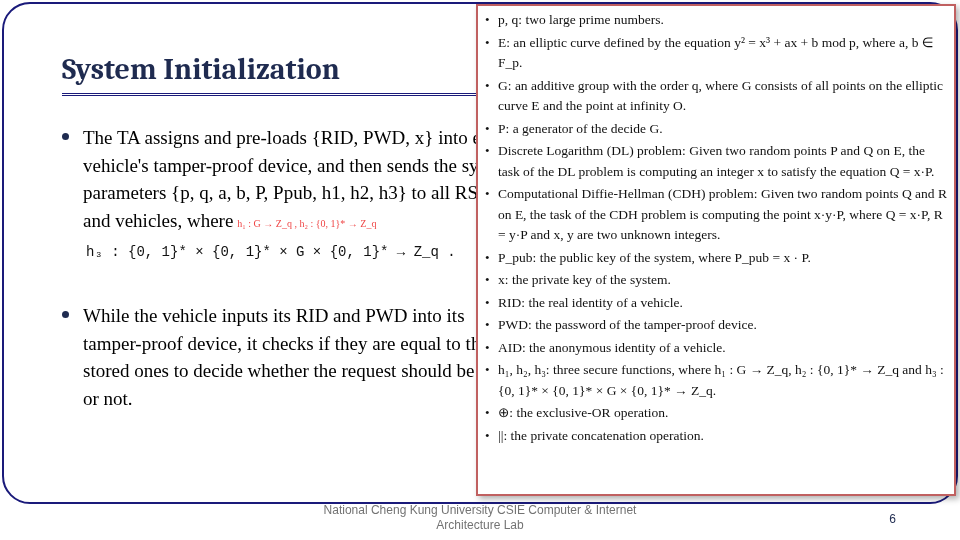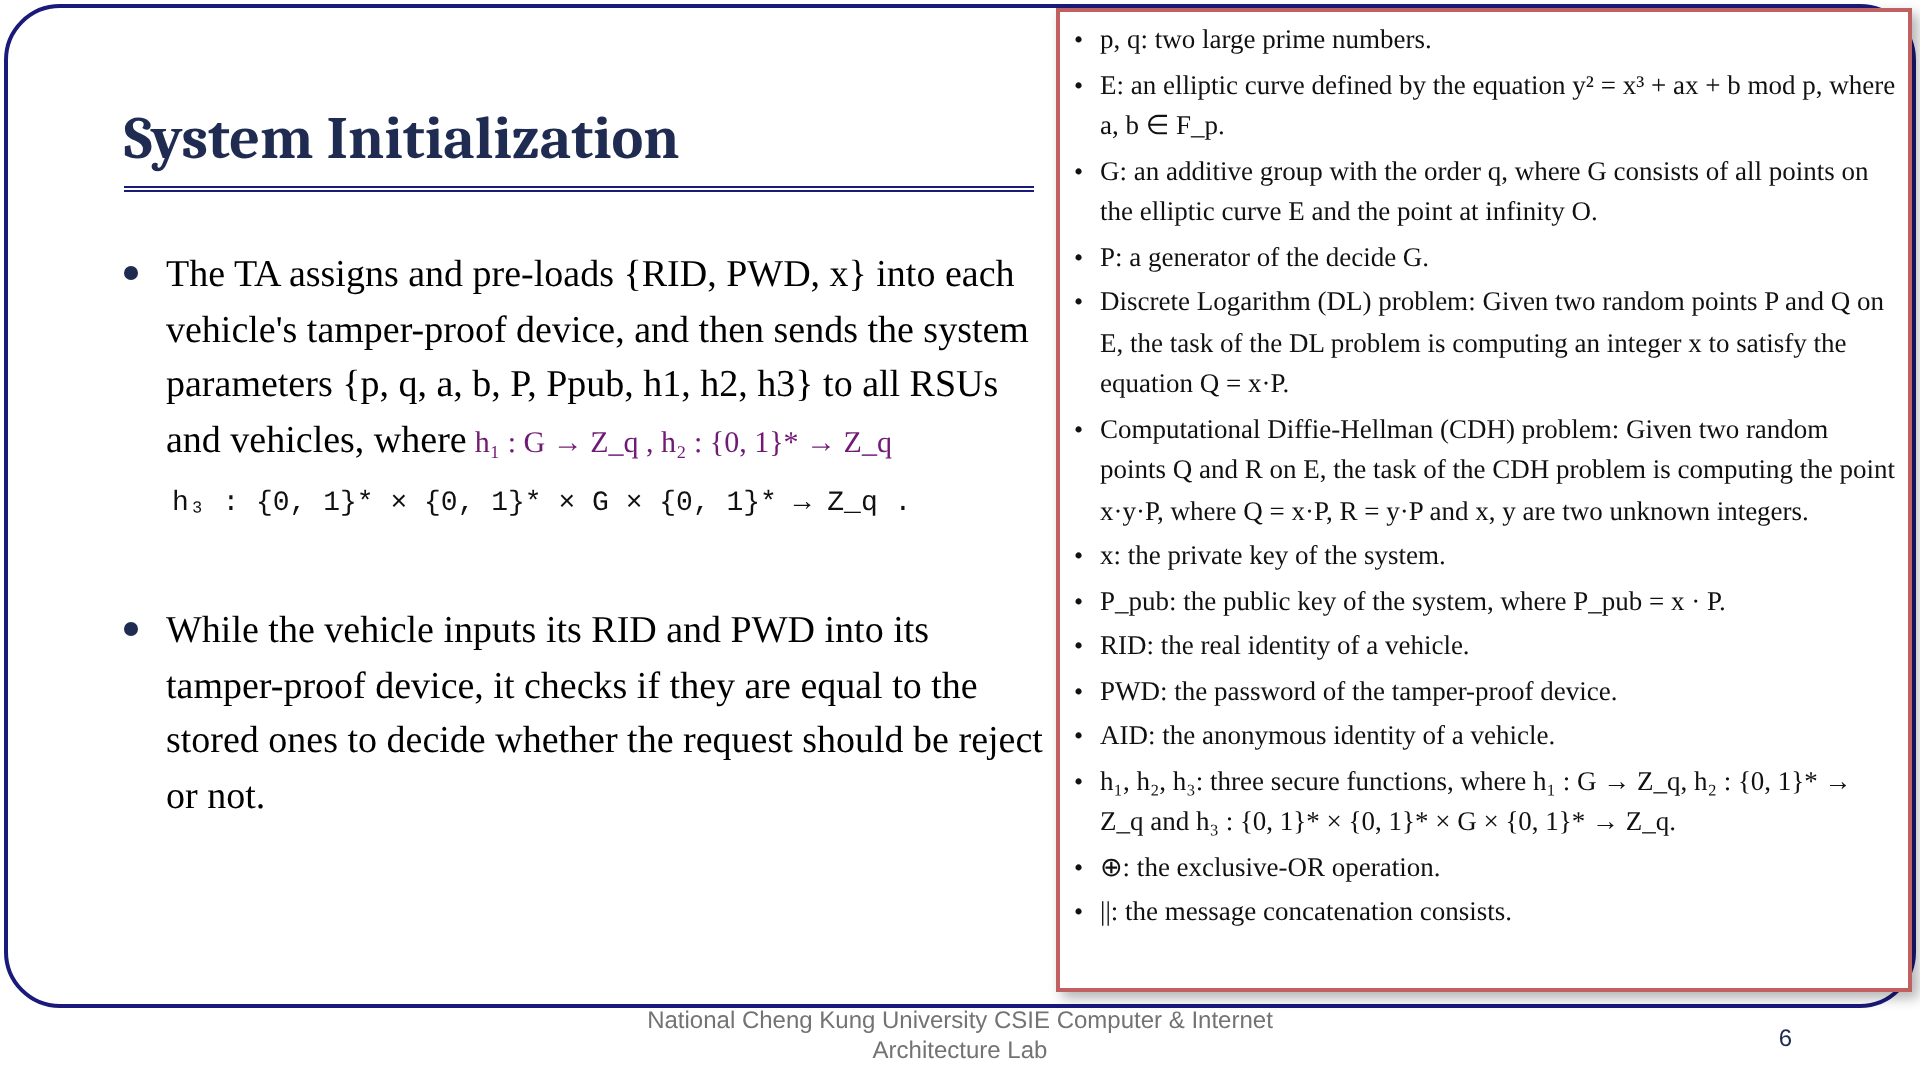--- a/index.html
+++ b/index.html
@@ -55,22 +55,22 @@
     margin-right: 14px;
     flex-shrink: 0;
   }
   .bullet-text {
     font-size: 19px;
     line-height: 1.45;
     color: #000;
   }
   .math-inline {
     font-family: Georgia, "Times New Roman", serif;
-    font-size: 15px;
-    color: #701a75;
+    font-size: 10px;
+    color: #ef4444;
   }
   .math-block {
     font-family: Liberation Mono, monospace;
     font-size: 14px;
     color: #111;
     margin-left: 24px;
     margin-top: 2px;
   }
   .gap { height: 42px; }
   .footer-text {
@@ -89,21 +89,21 @@
     bottom: 14px;
     right: 64px;
     font-family: Arial, sans-serif;
     font-size: 12px;
     color: #1f2b50;
   }
   .sidebar {
     position: absolute;
     top: 4px;
     right: 4px;
-    width: 428px;
+    width: 480px;
     height: 492px;
     border: 2px solid #c06060;
     background: #fff;
     box-shadow: 3px 3px 6px rgba(0,0,0,0.3);
     padding: 4px 6px;
     font-family: Georgia, "Times New Roman", serif;
     font-size: 13.5px;
     color: #111;
     line-height: 1.52;
     overflow: hidden;
@@ -152,28 +152,28 @@
 </div>
 
 <div class="sidebar">
   <ul>
     <li>p, q: two large prime numbers.</li>
     <li>E: an elliptic curve defined by the equation y² = x³ + ax + b mod p, where a, b ∈ F_p.</li>
     <li>G: an additive group with the order q, where G consists of all points on the elliptic curve E and the point at infinity O.</li>
     <li>P: a generator of the decide G.</li>
     <li>Discrete Logarithm (DL) problem: Given two random points P and Q on E, the task of the DL problem is computing an integer x to satisfy the equation Q = x·P.</li>
     <li>Computational Diffie-Hellman (CDH) problem: Given two random points Q and R on E, the task of the CDH problem is computing the point x·y·P, where Q = x·P, R = y·P and x, y are two unknown integers.</li>
+    <li>P_pub: the public key of the system, where P_pub = x · P.</li>
     <li>x: the private key of the system.</li>
-    <li>P_pub: the public key of the system, where P_pub = x · P.</li>
     <li>RID: the real identity of a vehicle.</li>
     <li>PWD: the password of the tamper-proof device.</li>
     <li>AID: the anonymous identity of a vehicle.</li>
     <li>h₁, h₂, h₃: three secure functions, where h₁ : G → Z_q, h₂ : {0, 1}* → Z_q and h₃ : {0, 1}* × {0, 1}* × G × {0, 1}* → Z_q.</li>
     <li>⊕: the exclusive-OR operation.</li>
-    <li>||: the message concatenation consists.</li>
+    <li>||: the private concatenation operation.</li>
   </ul>
 </div>
 
 <div class="footer-text">
   <span>National Cheng Kung University CSIE Computer &amp; Internet</span><br>
   <span>Architecture Lab</span>
 </div>
 
 <div class="page-num">6</div>
 

